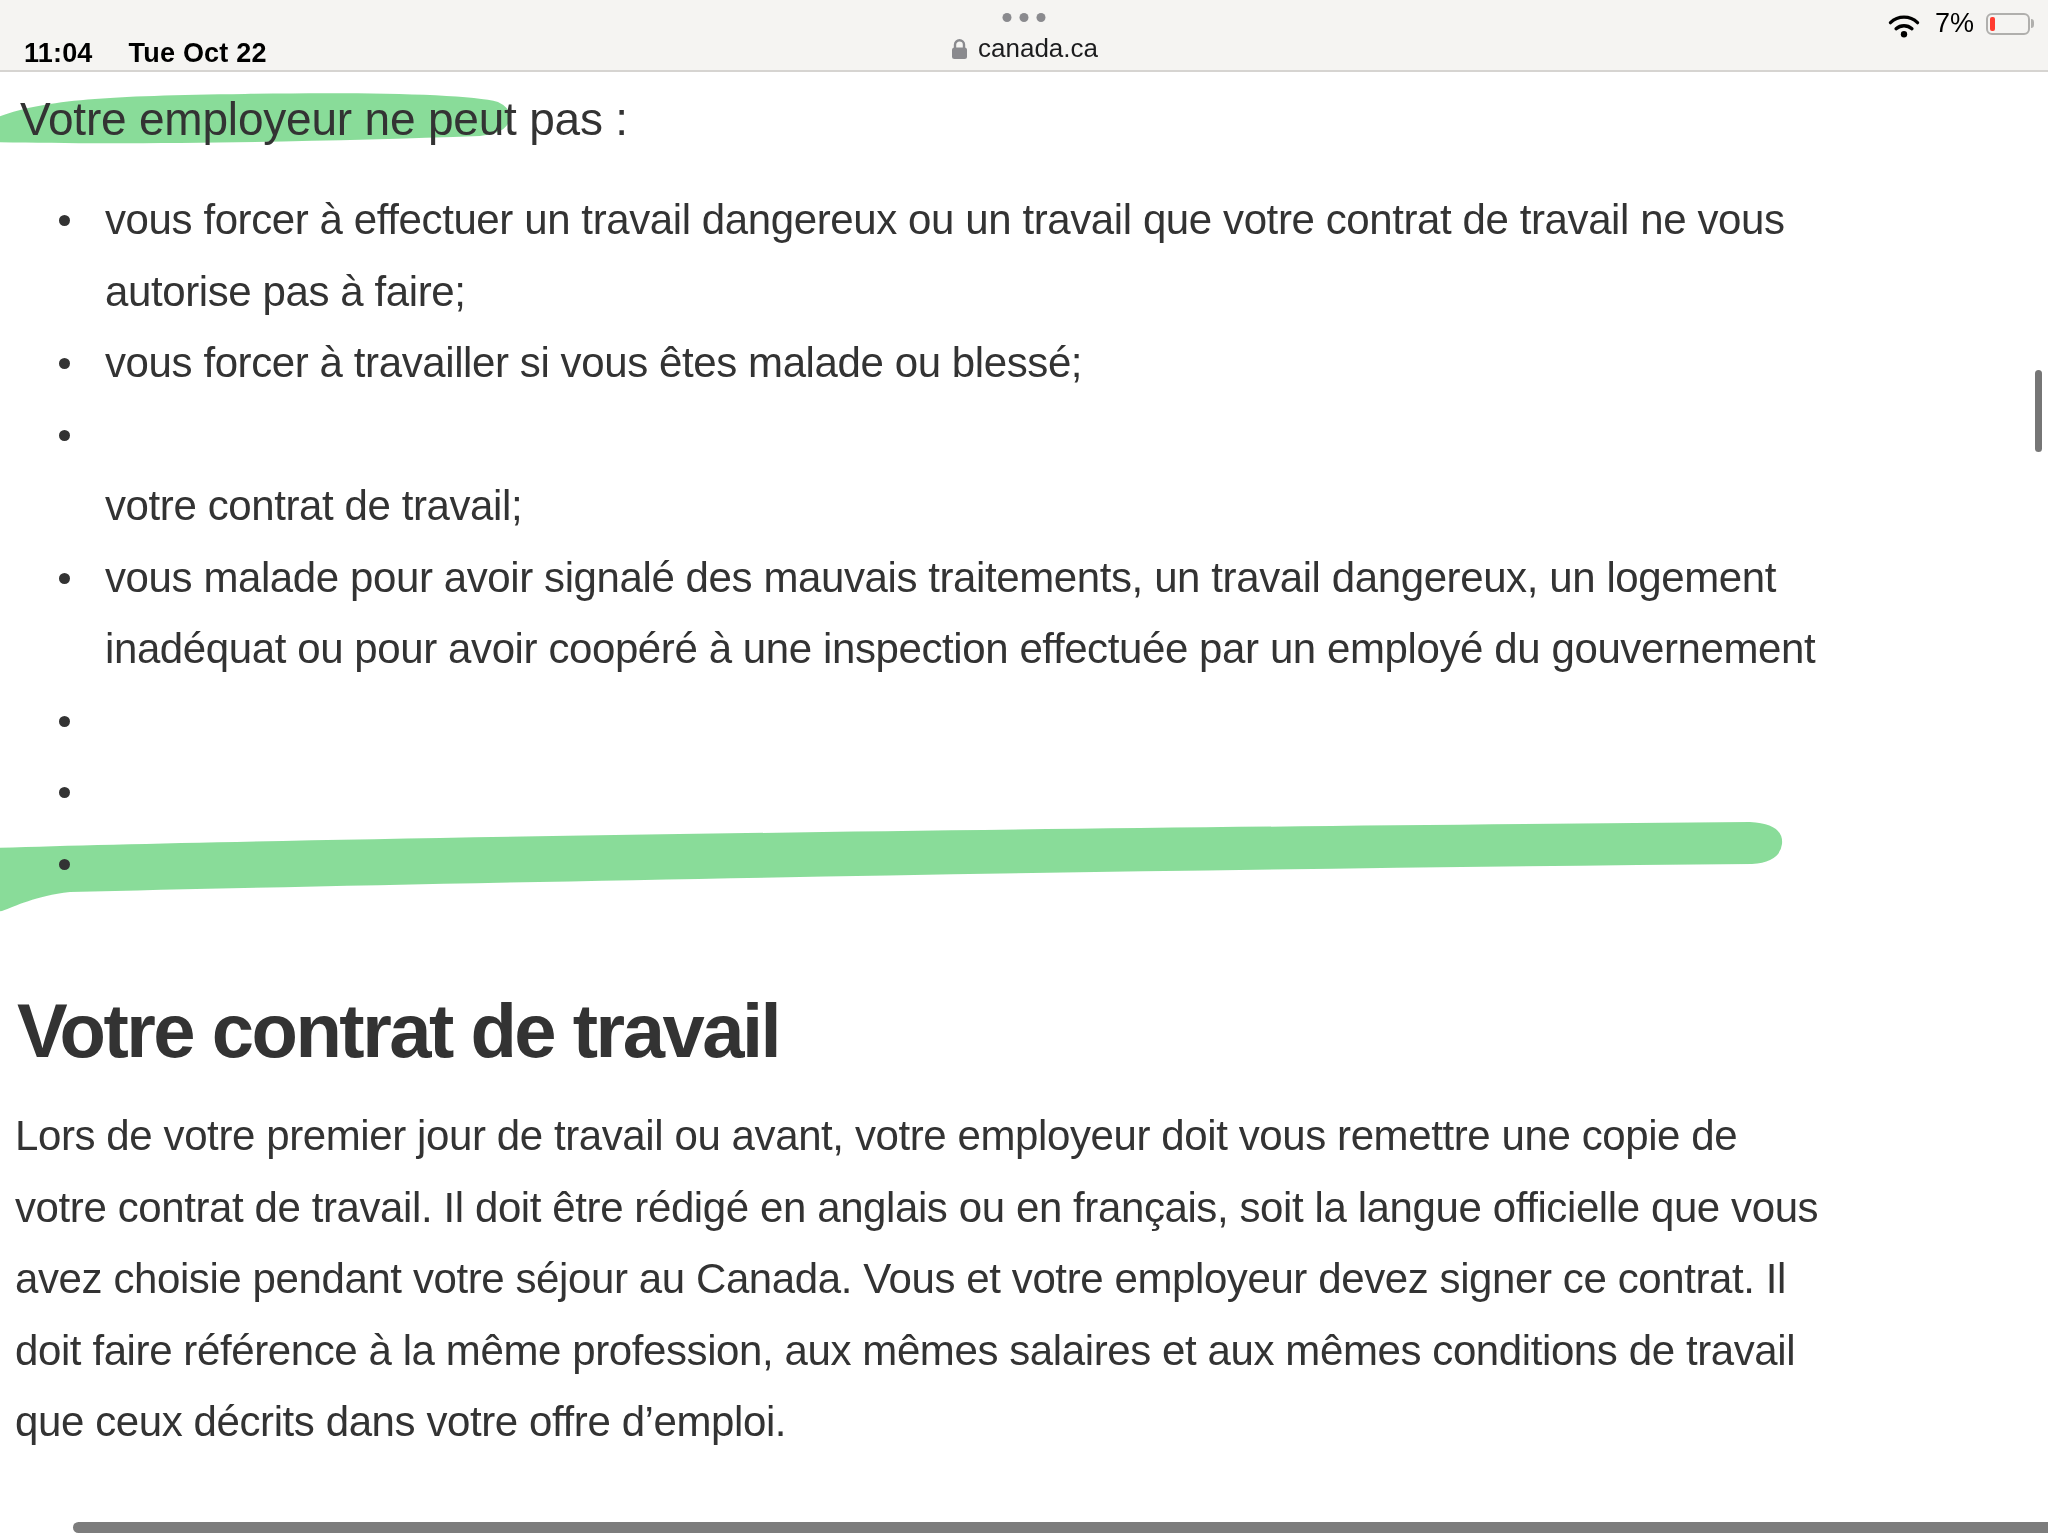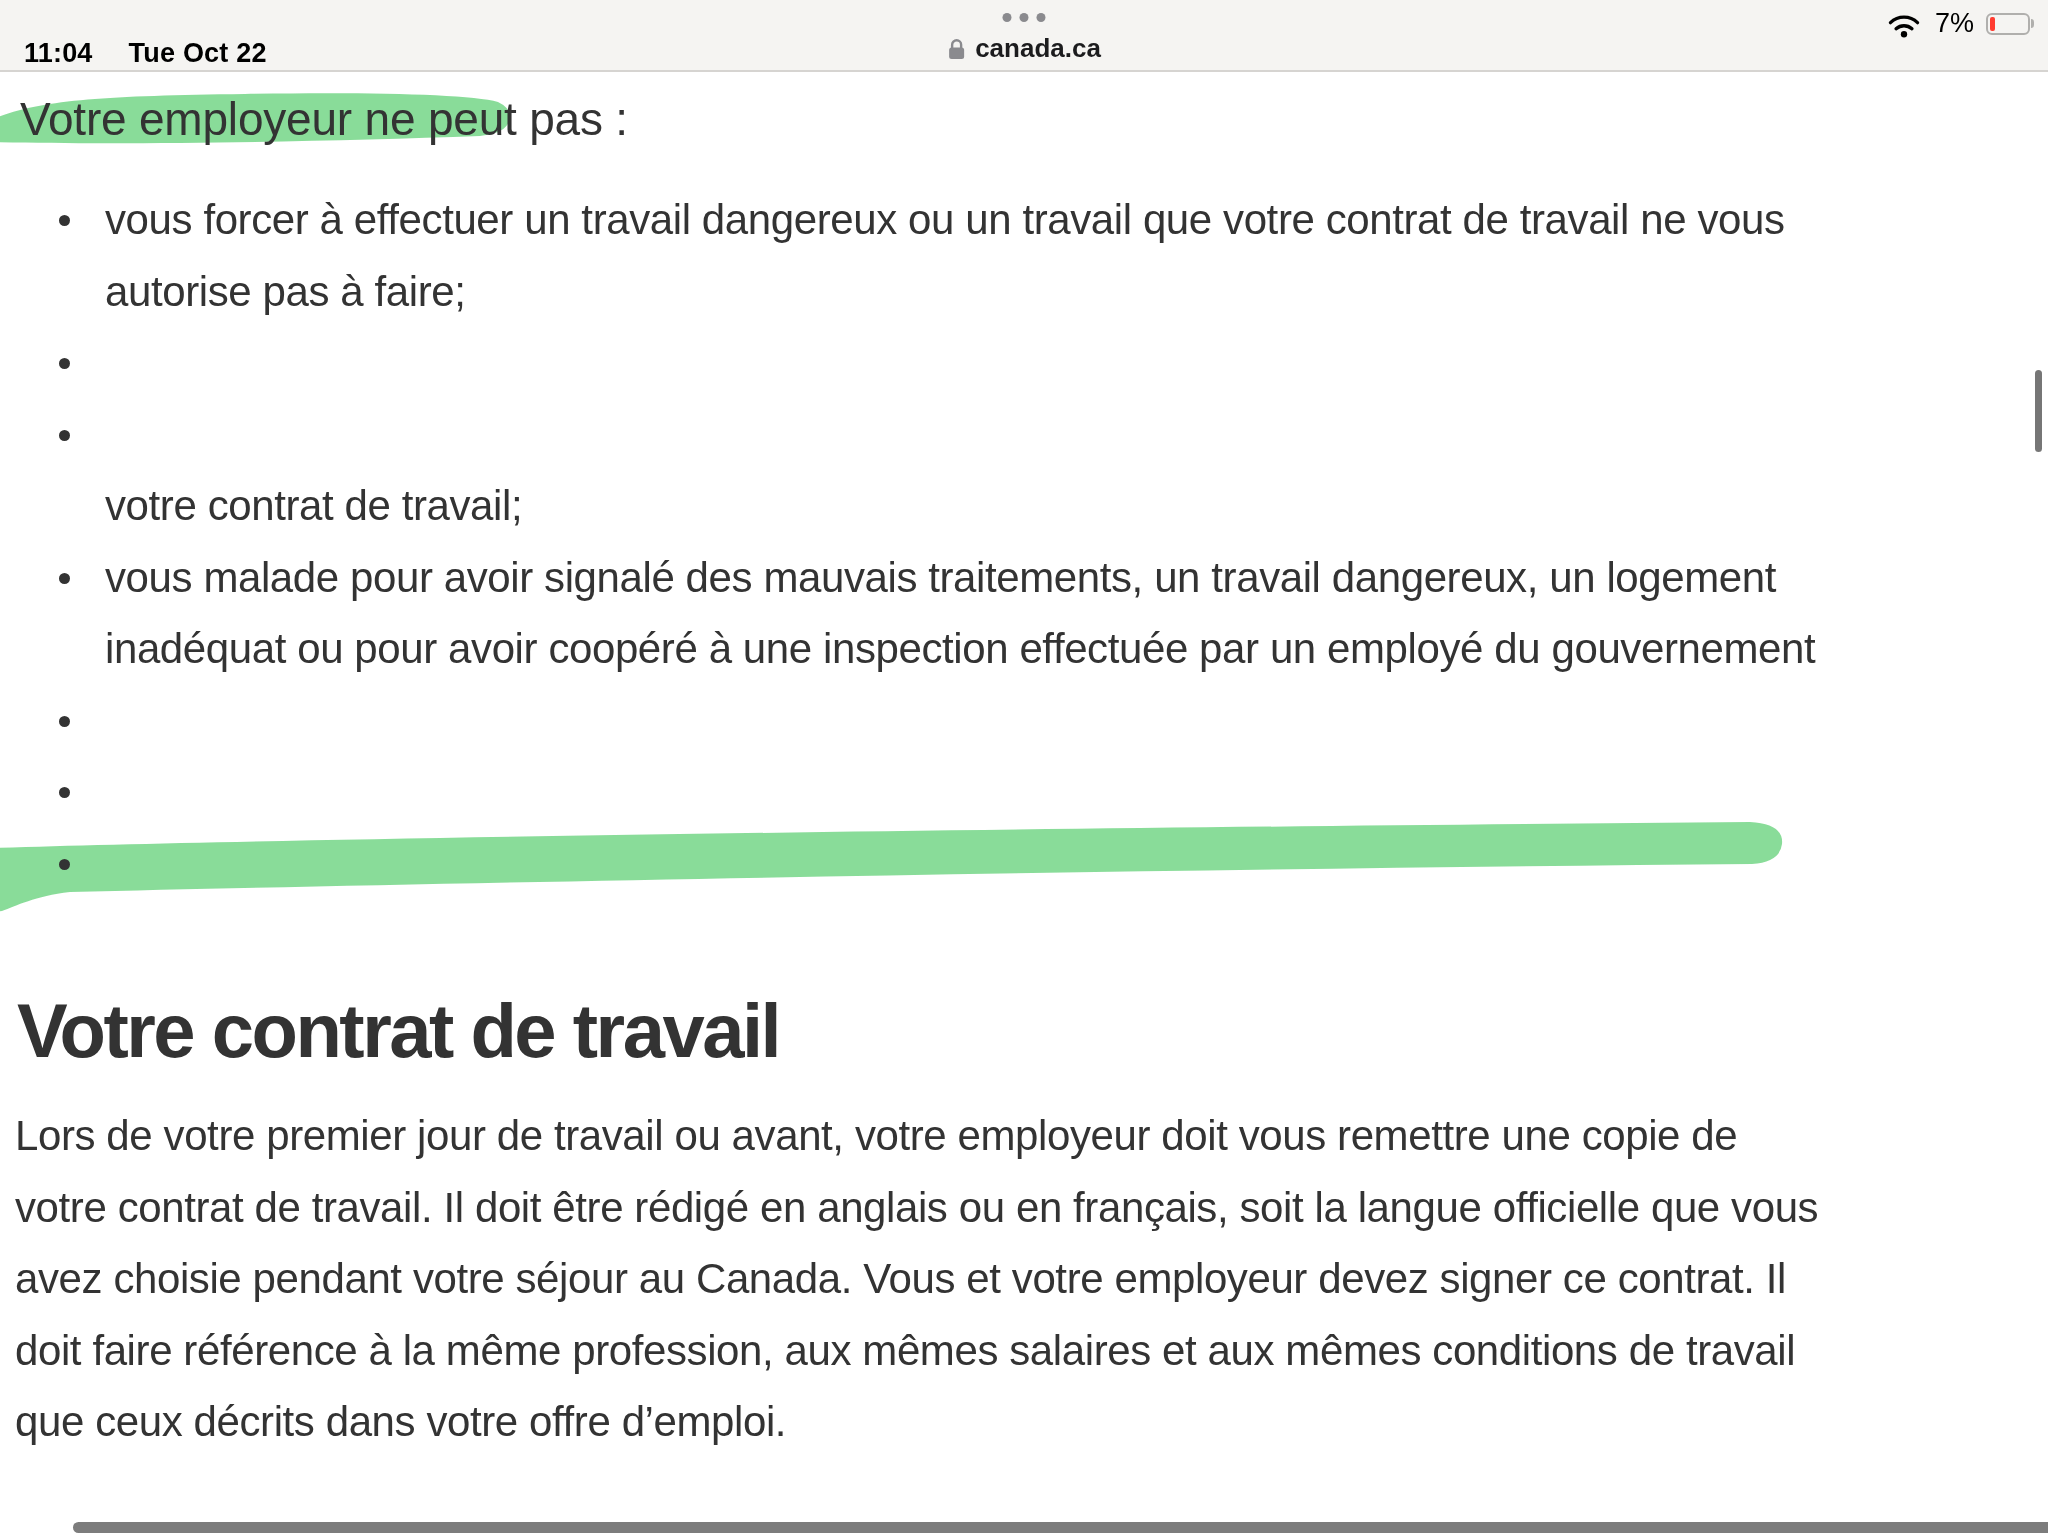--- a/index.html
+++ b/index.html
@@ -17,21 +17,21 @@
     position:absolute;left:24px;top:6px;font-size:27px;font-weight:700;color:#000;
     display:flex;gap:36px;letter-spacing:.2px;margin-top:32px;
   }
   .tabDots{
     position:absolute;left:50%;top:13px;transform:translateX(-50%);
     display:flex;gap:8px;cursor:pointer;
   }
   .tabDots i{width:9px;height:9px;border-radius:50%;background:#8a8a8e;display:block;}
   .urlRow{
     position:absolute;left:50%;top:33px;transform:translateX(-50%);
-    display:flex;align-items:center;gap:9px;font-weight:bold;
+    display:flex;align-items:center;gap:9px;
   }
   .urlText{font-size:26px;color:#1c1c1e;}
   .statusRight{
     position:absolute;right:14px;top:8px;display:flex;align-items:center;gap:12px;
   }
   .battPct{font-size:27px;color:#000;}
   .battWrap{display:flex;align-items:center;}
   .battBody{
     width:44px;height:22px;border:2px solid #b0afad;border-radius:6px;
     box-sizing:border-box;position:relative;background:#f5f4f2;
@@ -107,21 +107,21 @@
          C 320 70, 120 73, -10 70 Z"></path>
     <path fill="#74d687" fill-opacity="0.85" d="M-10 776 C 250 768, 820 758, 1750 750 Q 1784 752, 1782 772 Q 1780 790, 1752 792
          C 1100 798, 500 810, 70 820 C 35 824, 16 834, 2 839 L -10 840 Z"></path>
   </svg>
 
   <div class="introHeading">Votre employeur ne peut pas :</div>
 
   <div class="list">
     <div class="row"><span class="bullet"></span><span>vous forcer à effectuer un travail dangereux ou un travail que votre contrat de travail ne vous</span></div>
     <div class="row"><span>autorise pas à faire;</span></div>
-    <div class="row"><span class="bullet"></span></div>
+    <div class="row"><span class="bullet"></span><span>vous forcer à travailler si vous êtes malade ou blessé;</span></div>
     <div class="row"><span class="bullet"></span></div>
     <div class="row"><span>votre contrat de travail;</span></div>
     <div class="row"><span class="bullet"></span><span>vous malade pour avoir signalé des mauvais traitements, un travail dangereux, un logement</span></div>
     <div class="row"><span>inadéquat ou pour avoir coopéré à une inspection effectuée par un employé du gouvernement</span></div>
     <div class="row"><span class="bullet"></span></div>
     <div class="row"><span class="bullet"></span></div>
     <div class="row"><span class="bullet"></span></div>
   </div>
 
   <div class="h2">Votre contrat de travail</div>

